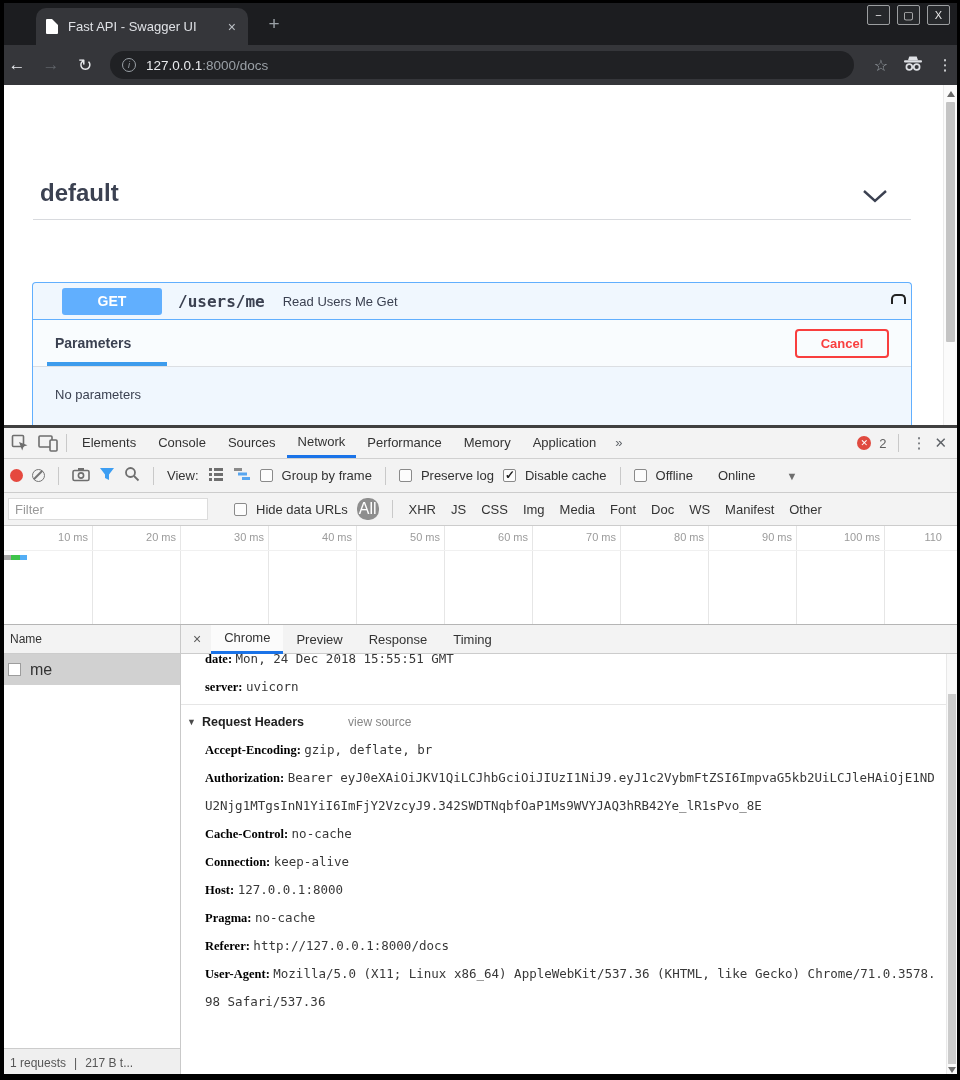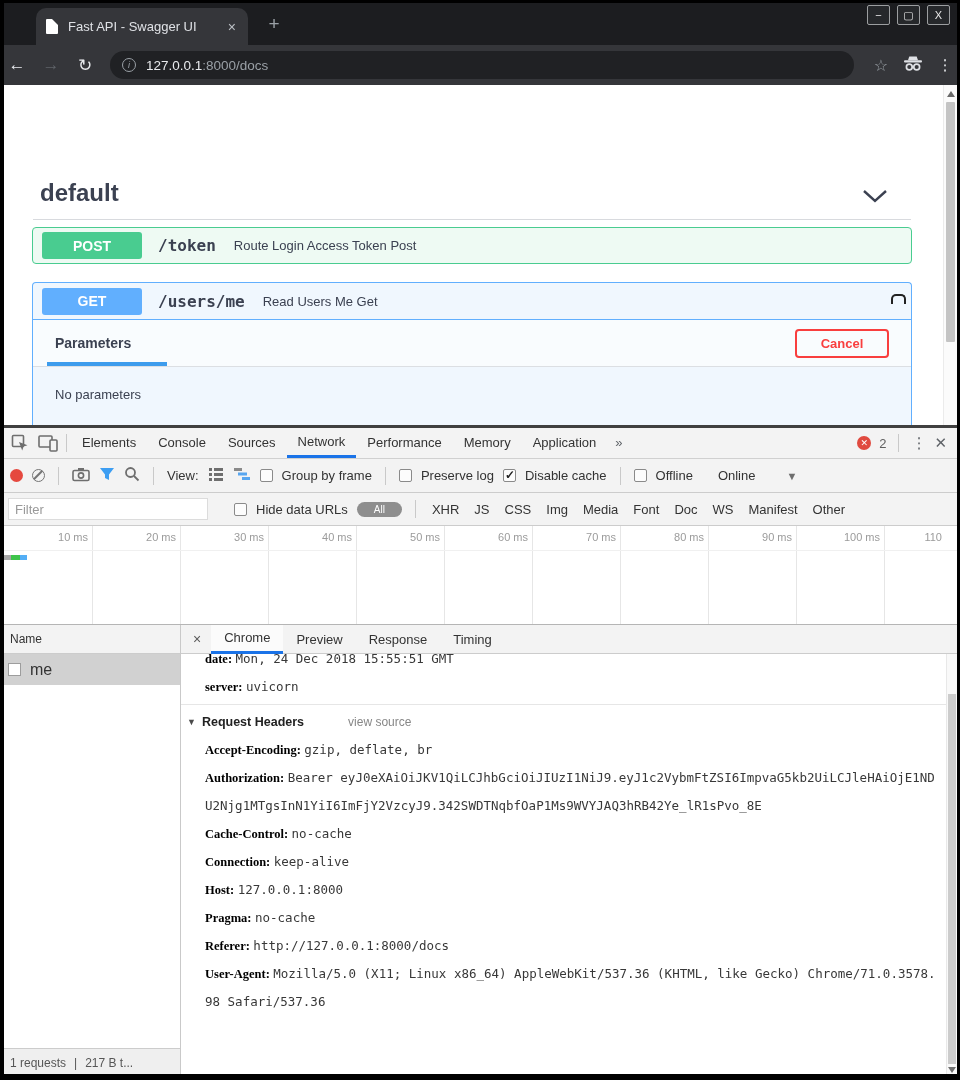--- a/index.html
+++ b/index.html
@@ -57,21 +57,21 @@
   .method-badge { width:100px; height:27px; border-radius:3px; margin-left:9px; color:#fff;
                   font-weight:bold; font-size:14px; display:flex; align-items:center; justify-content:center; flex:none; }
   .badge-post { background:#49cc90; }
   .badge-get { background:#61affe; }
   .op-path { font-family:"DejaVu Sans Mono",monospace; font-weight:bold; font-size:16px; color:#3b4151; margin-left:16px; }
   .op-summary { font-size:13px; color:#3b4151; margin-left:18px; }
   .op-lock { margin-left:auto; margin-right:22px; }
   .lock { width:15px; height:11px; background:#222; border-radius:1.5px; position:relative; }
   .lock::before { content:""; position:absolute; left:2px; top:-7px; width:11px; height:8px;
                   border:2.5px solid #222; border-bottom:none; border-radius:5px 5px 0 0; }
-  .get-header-border { border-bottom:1px solid #61affe; }
+  .get-header-border { border-bottom:1px solid #61affe;padding-left:20px; }
   .params-bar { height:47px; background:#f9fcfe; border-bottom:1px solid #dcdfe3; position:relative;
                 display:flex; align-items:center; }
   .params-title { font-size:14px; font-weight:bold; color:#3b4151; margin-left:22px; }
   .params-underline { position:absolute; left:14px; bottom:0; width:120px; height:4px; background:#3d9ced; }
   .cancel-btn { position:absolute; right:22px; top:9px; width:94px; height:29px; border:2px solid #f93e3e;
                 border-radius:4px; color:#f93e3e; font-weight:bold; font-size:13px;
                 display:flex; align-items:center; justify-content:center; background:transparent; }
   .noparams { font-size:13px; color:#3b4151; margin:20px 0 0 22px; }
 
   
@@ -104,21 +104,21 @@
         display:inline-block; position:relative; flex:none; }
   .cb.checked::after { content:"✓"; position:absolute; left:1px; top:-2px; font-size:12px; color:#222; font-weight:bold; }
   .lbl { white-space:nowrap; }
   .online-dd { margin-left:16px; }
   .dd-arrow { color:#6e6e6e; font-size:11px; margin-left:22px; }
 
   #dt-filterbar { height:33px; border-bottom:1px solid #ccc; padding-left:8px; gap:9px; }
   #filter-input { width:200px; height:22px; border:1px solid #dcdcdc; background:#fff; font-size:13px;
                   padding:0 6px; font-family:"Liberation Sans",sans-serif; color:#333; }
   #filter-input::placeholder { color:#9a9a9a; }
-  .pill { background:#8e8e8e; color:#fff; border-radius:10px; padding:2px 17px; font-size:10px; flex:none; }
+  .pill { background:#8e8e8e; color:#fff; border-radius:10px; padding:2px 2px; font-size:16px; flex:none; }
   .ftype { flex:none; padding:0 3px; }
 
   #dt-timeline { position:relative; height:99px; background:#fff; border-bottom:1px solid #b5b5b5; overflow:hidden;padding-left:36px; }
   .gline { position:absolute; top:0; width:1px; height:99px; background:#e6e6e6; }
   .tick { position:absolute; top:5px; font-size:11px; color:#9b9b9b; text-align:right; }
   .tick-border { position:absolute; left:0; top:24px; width:957px; height:1px; background:#f0f0f0; }
   .minibar { position:absolute; left:3px; top:29px; height:5px; display:flex; }
   .mb-gray { width:8px; background:#a8a8a8; }
   .mb-green { width:9px; background:#3ec44b; }
   .mb-blue { width:7px; background:#53aef5; }
@@ -194,25 +194,20 @@
 
 <div class="abs" id="page">
   <div class="sw-head">default</div>
   <div class="sw-chevron">
     <svg width="26" height="15" viewBox="0 0 26 15">
       <polyline points="2,2 13,12 24,2" fill="none" stroke="#3b4151" stroke-width="2.4"></polyline>
     </svg>
   </div>
   <div class="sw-divider"></div>
 
-  <div class="opblock opblock-post">
-    <span class="method-badge badge-post">POST</span>
-    <span class="op-path">/token</span>
-    <span class="op-summary">Route Login Access Token Post</span>
-  </div>
 
   <div class="opblock opblock-get">
     <div class="op-row get-header-border">
       <span class="method-badge badge-get">GET</span>
       <span class="op-path">/users/me</span>
       <span class="op-summary">Read Users Me Get</span>
       <span class="op-lock"><span class="lock"></span></span>
     </div>
     <div class="params-bar">
       <span class="params-title">Parameters</span>

